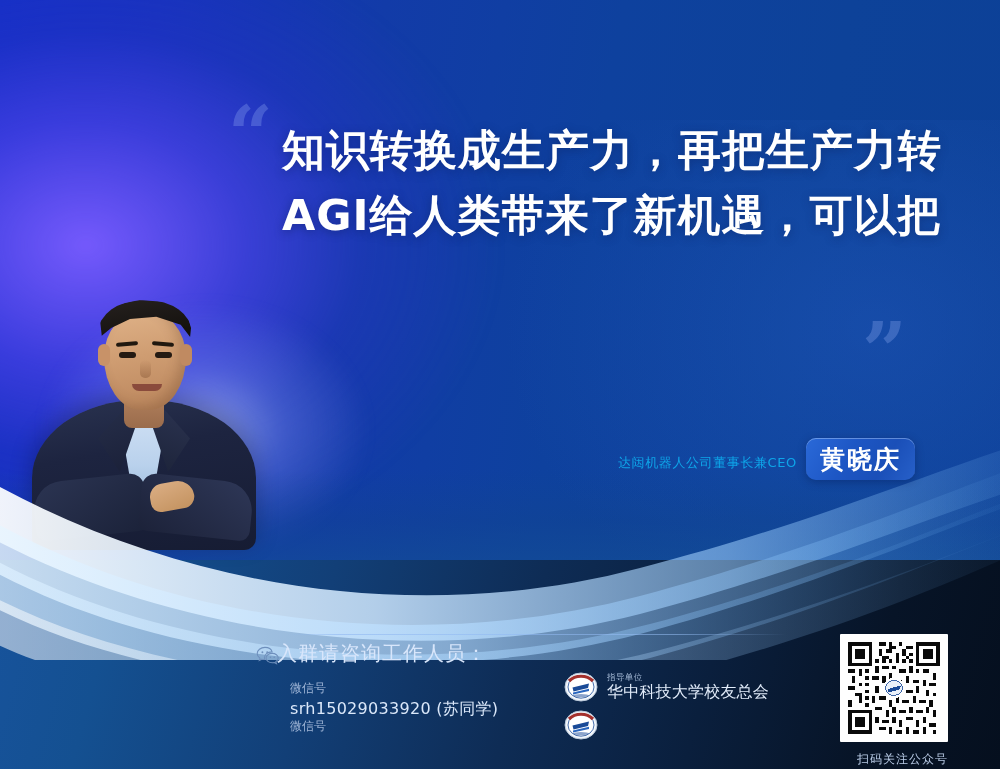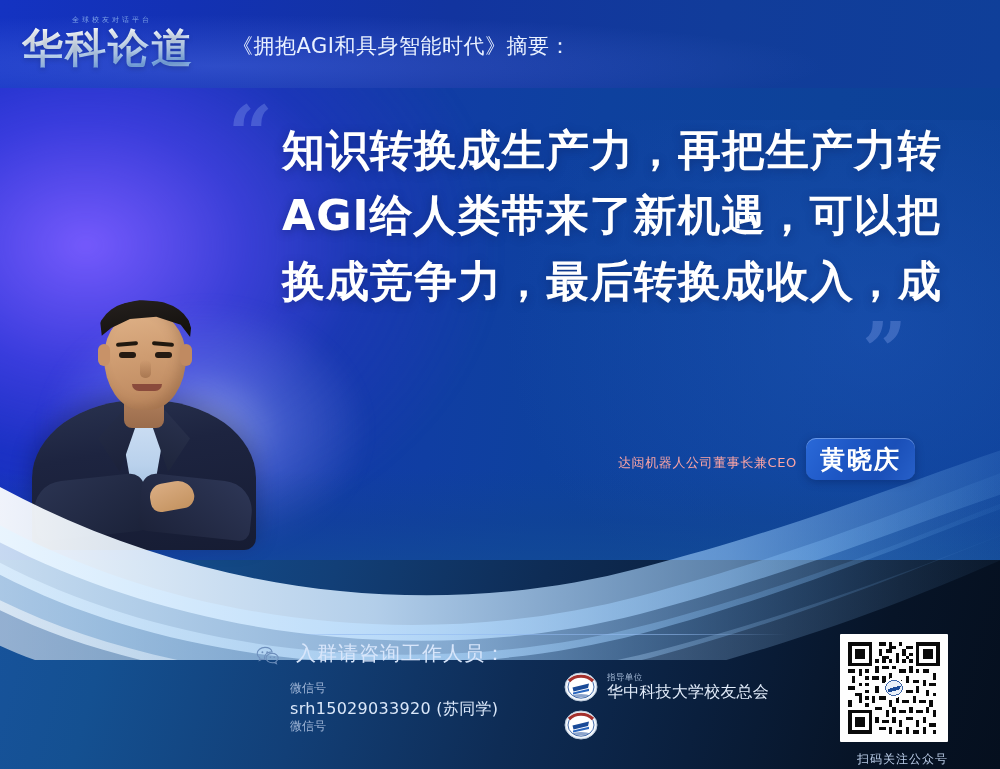--- a/index.html
+++ b/index.html
@@ -92,21 +92,21 @@
     text-shadow:0 2px 10px rgba(10,30,90,.45);
   }
   .quote-text .ln{display:block;white-space:nowrap;}
 
   
   .attrib{
     position:absolute;left:618px;top:448px;height:30px;
     display:flex;align-items:center;gap:14px;
   }
   .attrib-role{
-    font-size:13px;color:#fca5a5;letter-spacing:.6px;
+    font-size:13px;color:#0ea5e9;letter-spacing:.6px;
     font-family:"DejaVu Sans","Liberation Sans",sans-serif;white-space:nowrap;
   }
   .attrib-badge{
     position:absolute;left:806px;top:438px;
     min-width:92px;height:42px;padding:5px 14px;
     display:flex;align-items:center;justify-content:center;
     border-radius:10px;
     background:linear-gradient(120deg,#2a69d8 0%,#1d56c4 40%,#1a4fb8 70%,#2760c9 100%);
     box-shadow:inset 0 1px 0 rgba(180,210,255,.45), 0 2px 8px rgba(0,20,70,.35);
     font-size:25px;font-weight:bold;color:#ffffff;letter-spacing:2px;
@@ -182,21 +182,21 @@
 
   
   .divider{
     position:absolute;left:286px;top:634px;width:500px;height:1px;
     background:linear-gradient(90deg,rgba(120,165,230,0) 0%,rgba(140,180,240,.55) 10%,rgba(150,190,245,.55) 78%,rgba(120,165,230,0) 100%);
   }
 
   
   .wechat-icon{position:absolute;left:256px;top:646px;width:24px;height:20px;}
   .contact-title{
-    position:absolute;left:296px;top:640px;
+    position:absolute;left:277px;top:640px;
     font-size:20px;color:#d8e6fb;letter-spacing:1px;
     font-family:Liberation Serif, serif;white-space:nowrap;
   }
   .wx-row{position:absolute;display:flex;align-items:baseline;gap:2px;white-space:nowrap;flex-direction:column;}
   .wx-row.r1{left:290px;top:680px;}
   .wx-row.r2{left:290px;top:718px;}
   .wx-label{font-size:12px;color:#9fb5d6;font-family:"DejaVu Sans","Liberation Sans",sans-serif;}
   .wx-value{font-size:16px;color:#dbe8fa;letter-spacing:.3px;font-family:"DejaVu Sans","Liberation Sans",sans-serif;}
 
   
@@ -279,35 +279,26 @@
         <stop offset="55%" stop-color="#bfe0ff" stop-opacity=".40"></stop>
         <stop offset="100%" stop-color="#5fa3e6" stop-opacity=".04"></stop>
       </linearGradient>
     </defs>
     <path d="M-20 36 C 180 150, 420 186, 640 128 C 810 84, 920 36, 1020 4 L 1020 48 C 910 84, 800 132, 640 174 C 420 230, 170 196, -20 92 Z" fill="url(#wgA)"></path>
     <path d="M-20 74 C 170 184, 420 214, 640 156 C 820 108, 930 58, 1020 26 L 1020 62 C 920 98, 810 148, 640 194 C 420 250, 160 226, -20 124 Z" fill="url(#wgB)"></path>
     <path d="M-20 112 C 160 214, 420 244, 650 184 C 830 136, 940 86, 1020 56 L 1020 88 C 930 122, 820 172, 650 218 C 420 274, 150 252, -20 160 Z" fill="url(#wgC)"></path>
     <path d="M-20 150 C 150 242, 420 272, 660 210 C 840 162, 950 114, 1020 88 L 1020 112 C 950 142, 840 192, 660 238 C 420 296, 140 278, -20 196 Z" fill="url(#wgD)"></path>
   </svg>
 
-  <div class="header">
-    <div class="header-sheen"></div>
-    <div class="logo-wrap">
-      <div class="logo-tag">全球校友对话平台</div>
-      <div class="logo-main">华科论道</div>
-    </div>
-    <div class="header-title">《拥抱AGI和具身智能时代》摘要：</div>
-  </div>
 
   <div class="quote-open">“</div>
   <div class="quote-close">”</div>
   <div class="quote-text">
     <span class="ln">知识转换成生产力，再把生产力转</span>
     <span class="ln">AGI给人类带来了新机遇，可以把</span>
-    <span class="ln">换成竞争力，最后转换成收入，成</span>
   </div>
 
   <div class="attrib">
     <span class="attrib-role">达闼机器人公司董事长兼CEO</span>
   </div>
   <div class="attrib-badge">黄晓庆</div>
 
   <div class="divider"></div>
 
   <svg class="wechat-icon" viewBox="0 0 24 20">

